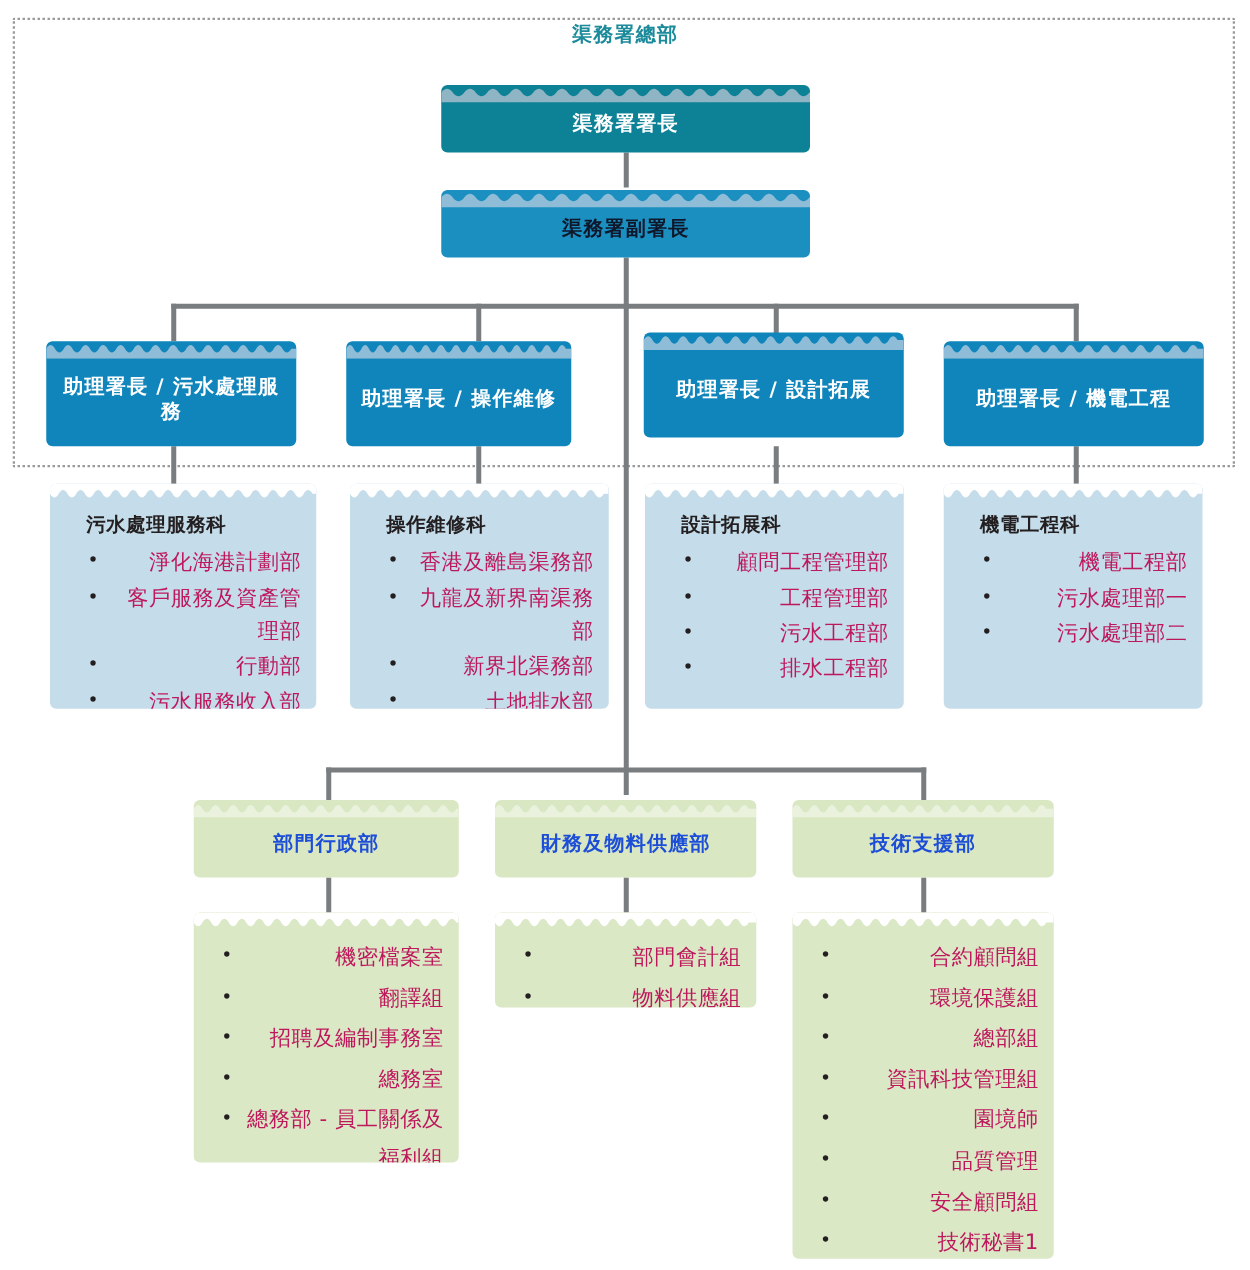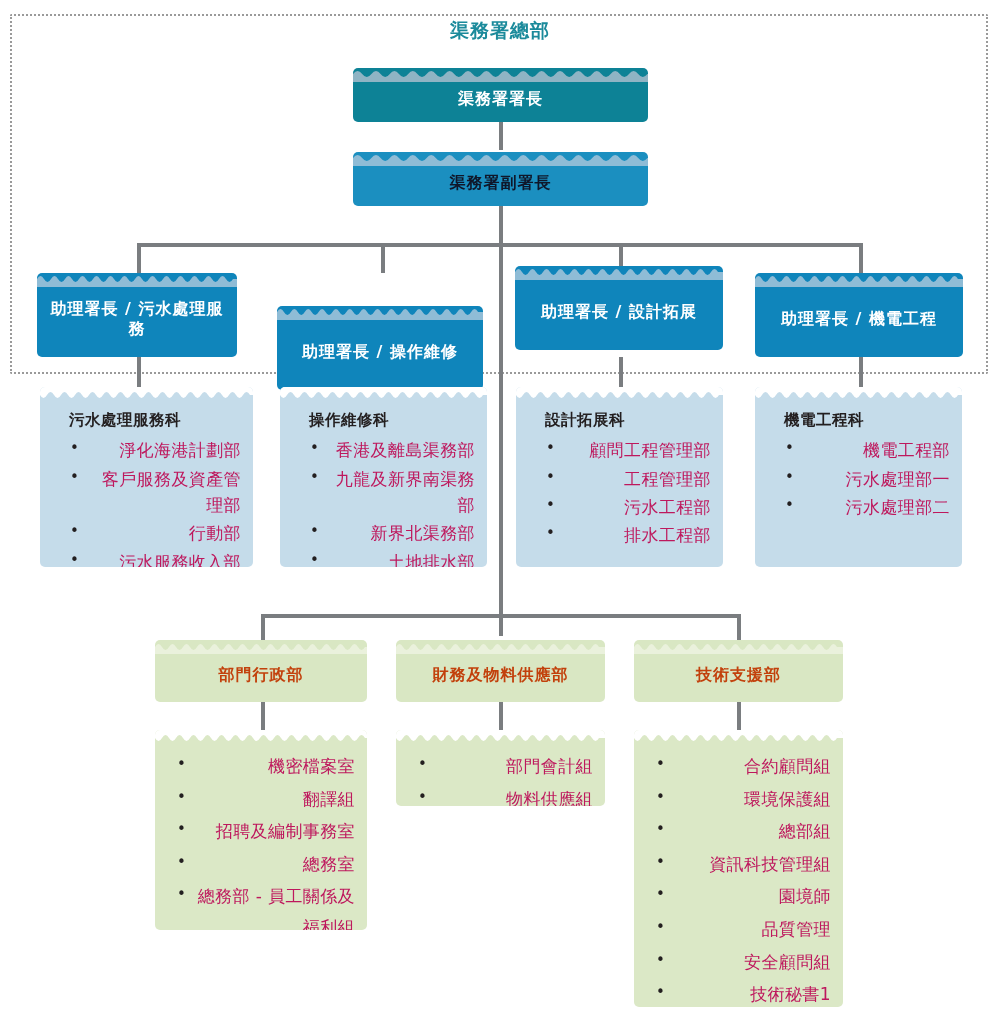--- a/index.html
+++ b/index.html
@@ -35,21 +35,21 @@
     pointer-events: none;
   }
 
   
   .hq-title {
     position: absolute;
     left: 0;
     top: 18px;
     width: 1000px;
     text-align: center;
-    font-size: 19px;
+    font-size: 16px;
     font-weight: bold;
     color: #1b8a9b;
     letter-spacing: 1px;
   }
 
   
   .node {
     position: absolute;
     box-sizing: border-box;
     border-radius: 5px;
@@ -84,21 +84,21 @@
   
   .node.teal { background: #0d8296; }
   .node.teal .node-label { color: #ffffff; }
   
   .node.blue { background: #1b8fc0; }
   .node.blue .node-label { color: #0f172a; }
   .node.blue-dark { background: #0f85bb; }
   .node.blue-dark .node-label { color: #ffffff; }
   
   .node.green { background: #d9e7c3; }
-  .node.green .node-label { color: #c2410c; }
+  .node.green .node-label { color: #1d4ed8; }
 
   
   .panel {
     position: absolute;
     box-sizing: border-box;
     border-radius: 5px;
     overflow: hidden;
   }
   .panel .wave {
     position: absolute;
@@ -207,21 +207,21 @@
 
   <div class="node blue-dark" style="left:37px; top:273px; width:200px; height:84px;">
     <svg class="wave" viewBox="0 0 200 14" preserveAspectRatio="none">
       <path d="M0,14 L0,6 Q3.5,0 7,6 T14,6 T21,6 T28,6 T35,6 T42,6 T49,6 T56,6 T63,6 T70,6 T77,6 T84,6 T91,6 T98,6 T105,6 T112,6 T119,6 T126,6 T133,6 T140,6 T147,6 T154,6 T161,6 T168,6 T175,6 T182,6 T189,6 T196,6 L200,6 L200,14 Z" fill="#8fbcd6"></path>
     </svg>
     <div class="node-body">
       <span class="node-label">助理署長 / 污水處理服務</span>
     </div>
   </div>
 
-  <div class="node blue-dark" style="left:277px; top:273px; width:206px; height:84px;margin-top:33px;">
+  <div class="node blue-dark" style="left:277px; top:273px; width:180px; height:84px;">
     <svg class="wave" viewBox="0 0 208 14" preserveAspectRatio="none">
       <path d="M0,14 L0,6 Q3.5,0 7,6 T14,6 T21,6 T28,6 T35,6 T42,6 T49,6 T56,6 T63,6 T70,6 T77,6 T84,6 T91,6 T98,6 T105,6 T112,6 T119,6 T126,6 T133,6 T140,6 T147,6 T154,6 T161,6 T168,6 T175,6 T182,6 T189,6 T196,6 T203,6 L208,6 L208,14 Z" fill="#8fbcd6"></path>
     </svg>
     <div class="node-body">
       <span class="node-label">助理署長 / 操作維修</span>
     </div>
   </div>
 
   <div class="node blue-dark" style="left:515px; top:266px; width:208px; height:84px;padding-left:32px;">
     <svg class="wave" viewBox="0 0 208 14" preserveAspectRatio="none">

